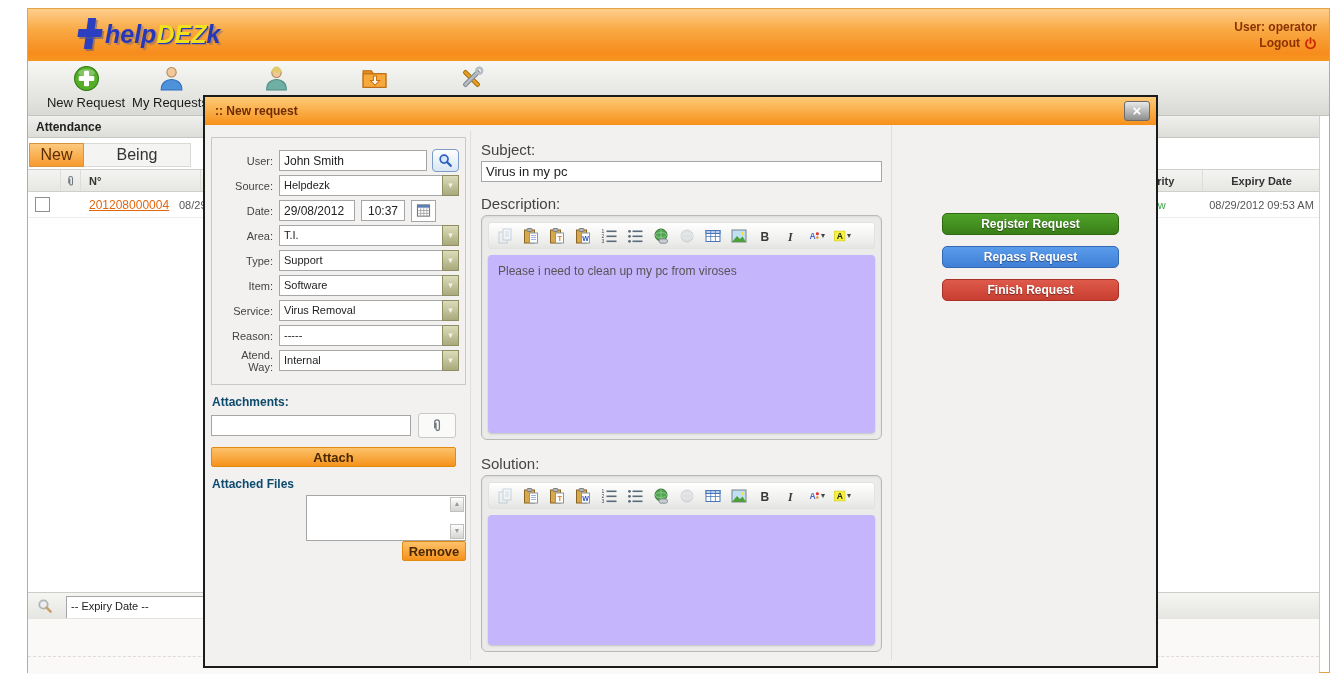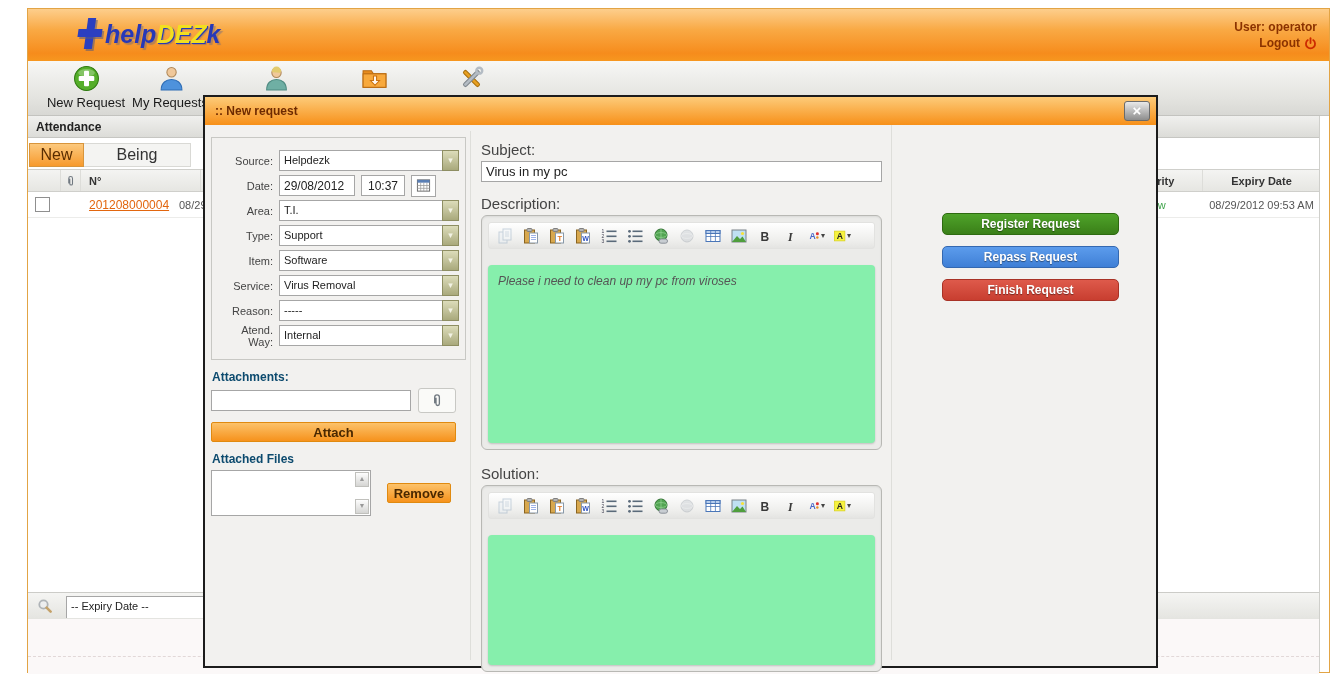--- a/index.html
+++ b/index.html
@@ -91,39 +91,39 @@
   .cal-btn { width:25px; height:22px; margin-left:6px; border:1px solid #A6A6A6; background:#fff; display:flex; align-items:center; justify-content:center; cursor:pointer; }
   .cal-btn svg { width:15px; height:15px; }
   .blk-label { font-size:12px; font-weight:bold; color:#0c4a6e; margin:10px 1px 4px; }
   .attach-row { display:flex; align-items:center; }
   .attach-input { width:200px; }
   .clip-btn { width:38px; height:25px; margin-left:7px; border:1px solid #C8C8C4; border-radius:3px; background:#FAFAF8; display:flex; align-items:center; justify-content:center; cursor:pointer; }
   .clip-btn svg { width:15px; height:15px; }
   .btn-orange { background:linear-gradient(#FCC26A,#F6921C); border:1px solid #E08A10; border-radius:2px;
     font-size:13px; font-weight:bold; color:#4A2800; text-align:center; cursor:pointer; }
   .attach-btn { width:245px; height:20px; line-height:19px; margin-top:9px; }
-  .files-row { display:flex; align-items:center; }
+  .files-row { display:flex; align-items:flex-end;flex-direction:column; }
   .listbox { width:160px; height:46px; border:1px solid #A6A6A6; background:#fff; position:relative; }
   .lb-scroll { position:absolute; right:0; top:0; width:16px; height:100%; display:flex; flex-direction:column; justify-content:space-between; padding:1px; }
   .lb-btn { height:15px; background:linear-gradient(#FDFDFD,#D5D5D3); border:1px solid #C0C0BC; font-size:7px; color:#999; text-align:center; line-height:12px; cursor:pointer; }
   .remove-btn { width:64px; height:20px; line-height:19px; margin-left:16px; }
 
   
   .mlabel { font-size:15px; color:#444; margin:0 9px 3px; }
   .lbl-subject { margin-top:16px; }
   .subject-input { margin:1px 9px; height:21px; font-size:13px; }
   .lbl-desc { margin-top:13px; }
   .editor { margin:3px 9px 0; border:1px solid #B8B8B4; border-radius:6px; background:#EBEBE9; padding:6px; box-shadow:inset 0 1px 2px rgba(0,0,0,.08); }
   .ed-toolbar { background:linear-gradient(#FFFFFF,#EDEDEB 75%,#E4E4E2); border:1px solid #E2E2E0; border-radius:3px; height:27px;
     display:flex; align-items:center; padding:0 7px; }
   .tbi { width:17px; height:17px; margin-right:9px; display:inline-flex; align-items:center; justify-content:center; cursor:pointer; }
   .tbi svg { width:16px; height:16px; }
   .tbi.disabled { opacity:.45; }
   .tbi .caret { font-size:8px; color:#444; margin-left:1px; }
-  .ed-area { margin-top:16px; background:#86efac; border-radius:4px; font-size:12px; color:#555; padding:9px 10px; box-shadow:0 1px 2px rgba(0,0,0,.18);font-style:italic; }
+  .ed-area { margin-top:6px; background:#c4b5fd; border-radius:4px; font-size:12px; color:#555; padding:9px 10px; box-shadow:0 1px 2px rgba(0,0,0,.18); }
   .ed-desc { height:178px; }
   .ed-sol  { height:130px; }
   .lbl-sol { margin-top:15px; }
 
   
   .time-box { margin:47px 0 0 46px; width:184px; height:66px; background:#fff; border:1px solid #000; padding-top:11px; }
   .time-label { font-size:11px; color:#333; margin-left:30px; }
   .time-row { display:flex; align-items:center; margin:6px 0 0 14px; gap:8px; }
   .time-input { width:90px; height:19px; border:1px solid #C9B96A; background:#F6F6F4; text-align:center; font-size:11px; color:#333; line-height:17px; }
   .timer-label { font-size:12px; color:#222; }
@@ -357,20 +357,29 @@
   <div class="modal">
     <div class="m-title">
       <span>:: New request</span>
       <div class="m-close">×</div>
     </div>
     <div class="m-body">
 
       <div class="m-col-left">
         <div class="fieldset">
           <div class="frow">
+            <span class="flabel">User:</span>
+            <div class="tinput user-input">John Smith</div>
+            <div class="usr-btn">
+              <svg>
+                  <use href="#ic-search"></use>
+                </svg>
+            </div>
+          </div>
+          <div class="frow">
             <span class="flabel">Source:</span>
             <div class="sel wsel">
               <div class="sel-text">Helpdezk</div>
               <div class="sel-btn">▾</div>
             </div>
           </div>
           <div class="frow">
             <span class="flabel">Date:</span>
             <div class="tinput date-in">29/08/2012</div>
             <div class="tinput time-in">10:37</div>

